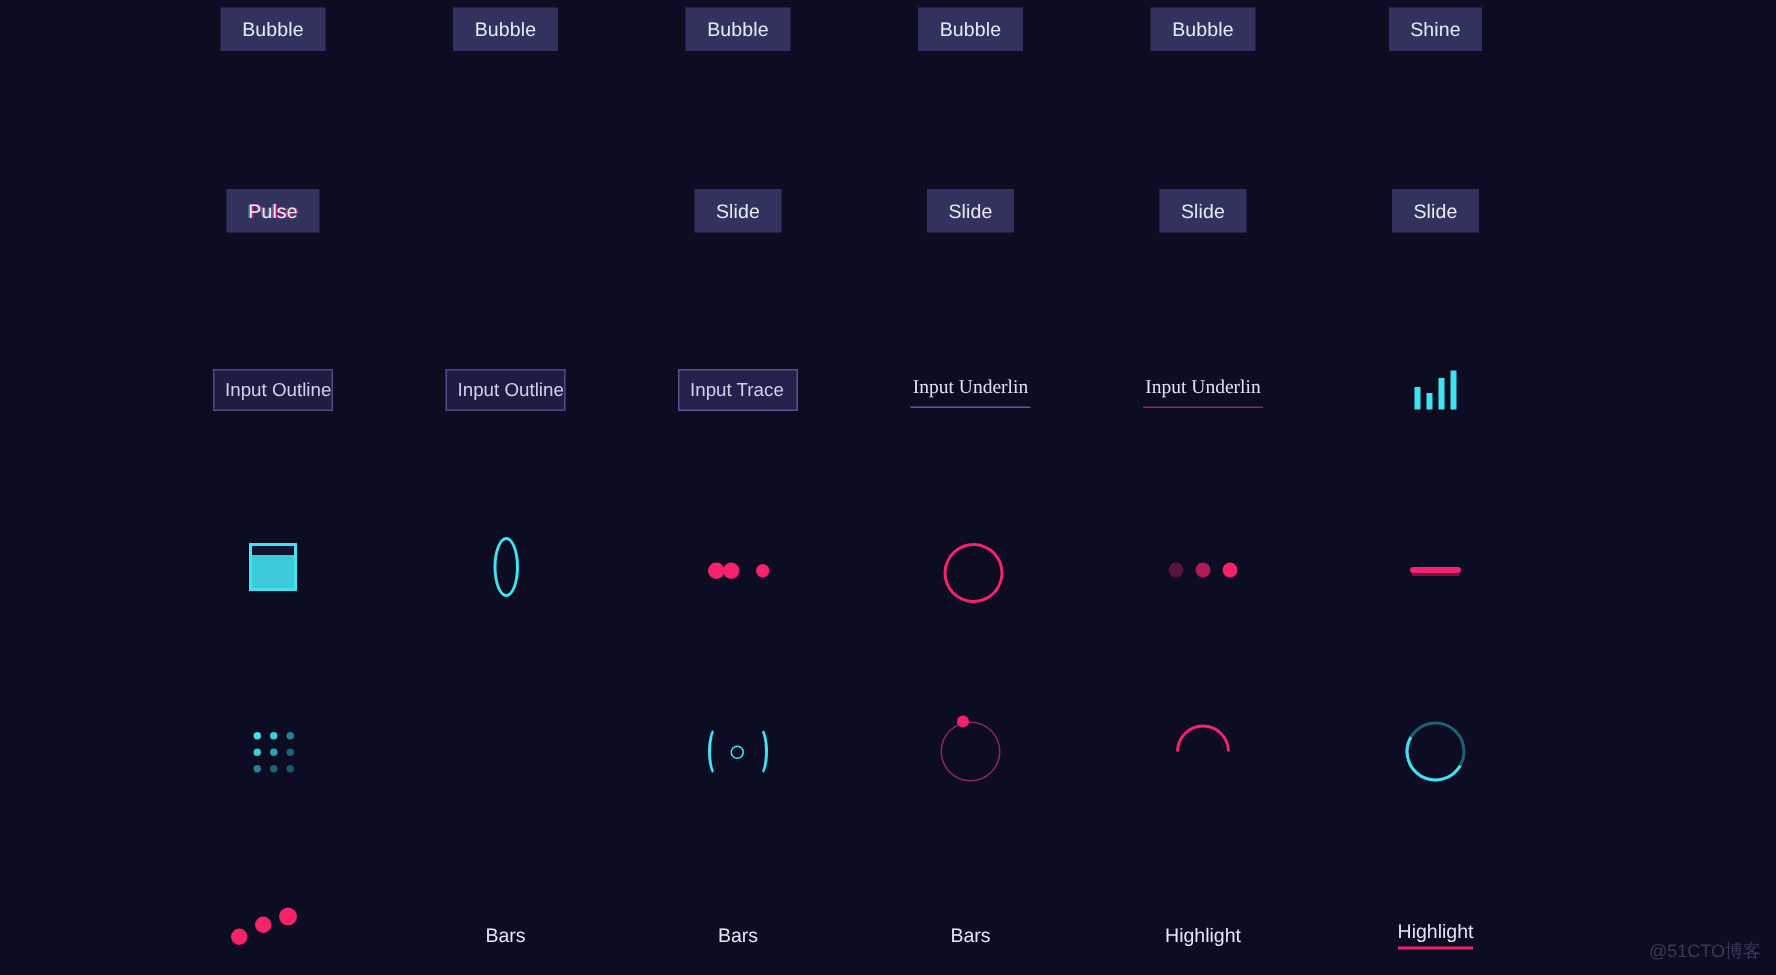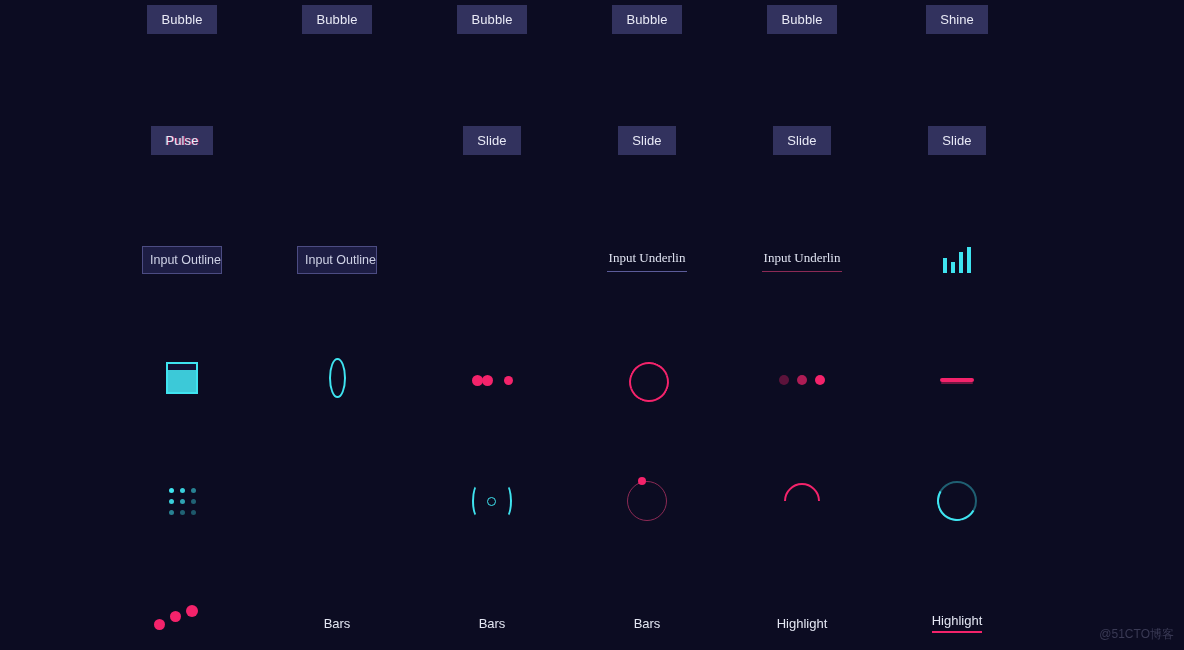--- a/index.html
+++ b/index.html
@@ -209,20 +209,23 @@
   <div class="cell" style="left:957px; top:140px">
     <button class="btn">Slide</button>
   </div>
 
   <div class="cell" style="left:182px; top:260px">
     <div class="inp">Input Outline</div>
   </div>
   <div class="cell" style="left:337px; top:260px">
     <div class="inp">Input Outline</div>
   </div>
+  <div class="cell" style="left:492px; top:260px">
+    <div class="inp trace">Input Trace</div>
+  </div>
   <div class="cell" style="left:647px; top:260px">
     <div class="uinp blue">Input Underlin</div>
   </div>
   <div class="cell" style="left:802px; top:260px">
     <div class="uinp pink">Input Underlin</div>
   </div>
   <div class="cell" style="left:957px; top:260px">
     <div class="eq">
       <i style="height:15px"></i>
       <i style="height:11px"></i>

